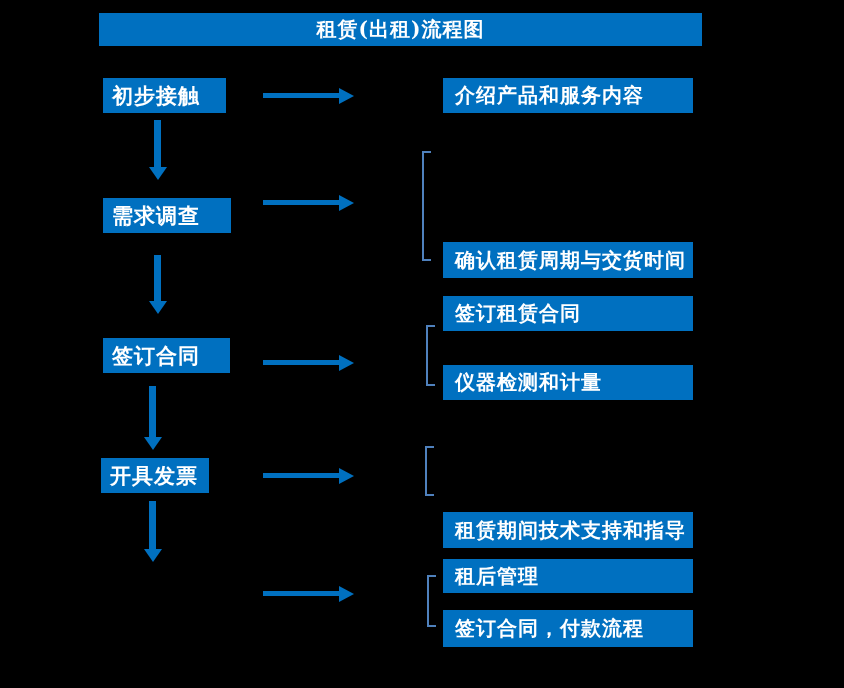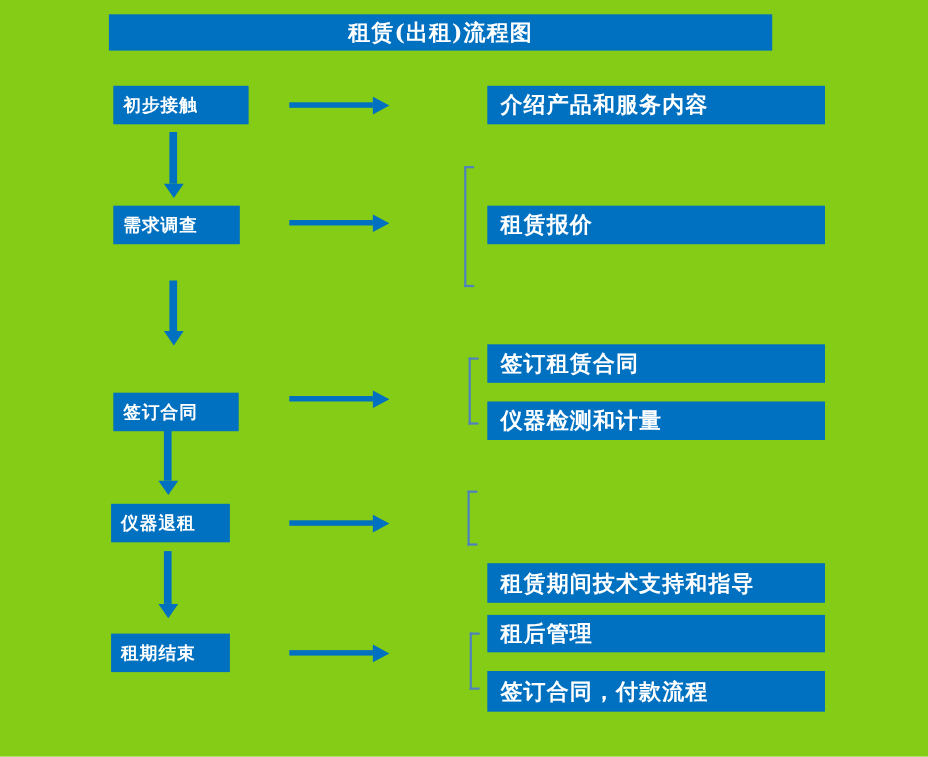--- a/index.html
+++ b/index.html
@@ -1,40 +1,40 @@
 <!DOCTYPE html>
 <html><head>
 <meta charset="utf-8">
 <style>
   html,body{margin:0;padding:0;background:#fff;}
   #canvas{
     position:relative;
     width:844px;height:688px;
-    background:#84cc16;
+    background:#000000;
     font-family:"DejaVu Serif","Liberation Serif",serif;
     overflow:hidden;
   }
   .bar{
     position:absolute;
     background:#0070c0;
     color:#fff;
     font-weight:bold;
     box-sizing:border-box;
   }
   .title-bar{
     left:99px;top:13px;width:603px;height:33px;
     font-size:20px;line-height:33px;text-align:center;
     letter-spacing:1px;
   }
   .lbox{
-    height:35px;line-height:35px;font-size:16px;
+    height:35px;line-height:35px;font-size:21px;
     padding-left:9px;letter-spacing:1px;white-space:nowrap;
   }
   .rbox{
-    left:443px;width:307px;height:35px;line-height:35px;
+    left:443px;width:250px;height:35px;line-height:35px;
     font-size:20px;padding-left:12px;letter-spacing:1px;white-space:nowrap;
   }
   
   .harrow{
     position:absolute;
     width:76px;height:5px;background:#0070c0;
   }
   .harrow::after{
     content:"";position:absolute;right:-15px;top:-5.5px;
     width:0;height:0;
@@ -65,46 +65,45 @@
   }
 </style>
 </head>
 <body>
 
 <div id="canvas">
 
   <div class="bar title-bar">租赁(出租)流程图</div>
 
   <div class="bar lbox" style="left:103px;top:78px;width:123px">初步接触</div>
-  <div class="bar lbox" style="left:103px;top:187px;width:115px">需求调查</div>
-  <div class="bar lbox" style="left:103px;top:357px;width:114px">签订合同</div>
-  <div class="bar lbox" style="left:101px;top:458px;width:108px">仪器退租</div>
-  <div class="bar lbox" style="left:101px;top:576px;width:108px">租期结束</div>
+  <div class="bar lbox" style="left:103px;top:198px;width:128px">需求调查</div>
+  <div class="bar lbox" style="left:103px;top:338px;width:127px">签订合同</div>
+  <div class="bar lbox" style="left:101px;top:458px;width:108px">开具发票</div>
 
   <div class="varrow" style="left:154px;top:120px;height:47px"></div>
   <div class="varrow" style="left:154px;top:255px;height:46px"></div>
   <div class="varrow" style="left:149px;top:386px;height:51px"></div>
   <div class="varrow" style="left:149px;top:501px;height:48px"></div>
 
   <div class="harrow" style="left:263px;top:93px"></div>
   <div class="harrow" style="left:263px;top:200px"></div>
   <div class="harrow" style="left:263px;top:360px"></div>
   <div class="harrow" style="left:263px;top:473px"></div>
   <div class="harrow" style="left:263px;top:591px"></div>
 
   <div class="bracket" style="left:422px;top:151px;height:110px"></div>
   <div class="bracket" style="left:426px;top:325px;height:61px"></div>
   <div class="bracket" style="left:425px;top:446px;height:50px"></div>
   <div class="bracket" style="left:427px;top:575px;height:52px"></div>
 
   <div class="bar rbox" style="top:78px">介绍产品和服务内容</div>
 
-  <div class="bar rbox" style="top:187px">租赁报价</div>
+  <div class="bar rbox" style="top:242px;height:36px;line-height:36px">确认租赁周期与交货时间</div>
 
-  <div class="bar rbox" style="top:313px">签订租赁合同</div>
+  <div class="bar rbox" style="top:296px">签订租赁合同</div>
   <div class="bar rbox" style="top:365px">仪器检测和计量</div>
 
   <div class="bar rbox" style="top:512px;height:36px;line-height:36px">租赁期间技术支持和指导</div>
 
   <div class="bar rbox" style="top:559px;height:34px;line-height:34px">租后管理</div>
   <div class="bar rbox" style="top:610px;height:37px;line-height:37px">签订合同，付款流程</div>
 
 </div>
 
 </body></html>

